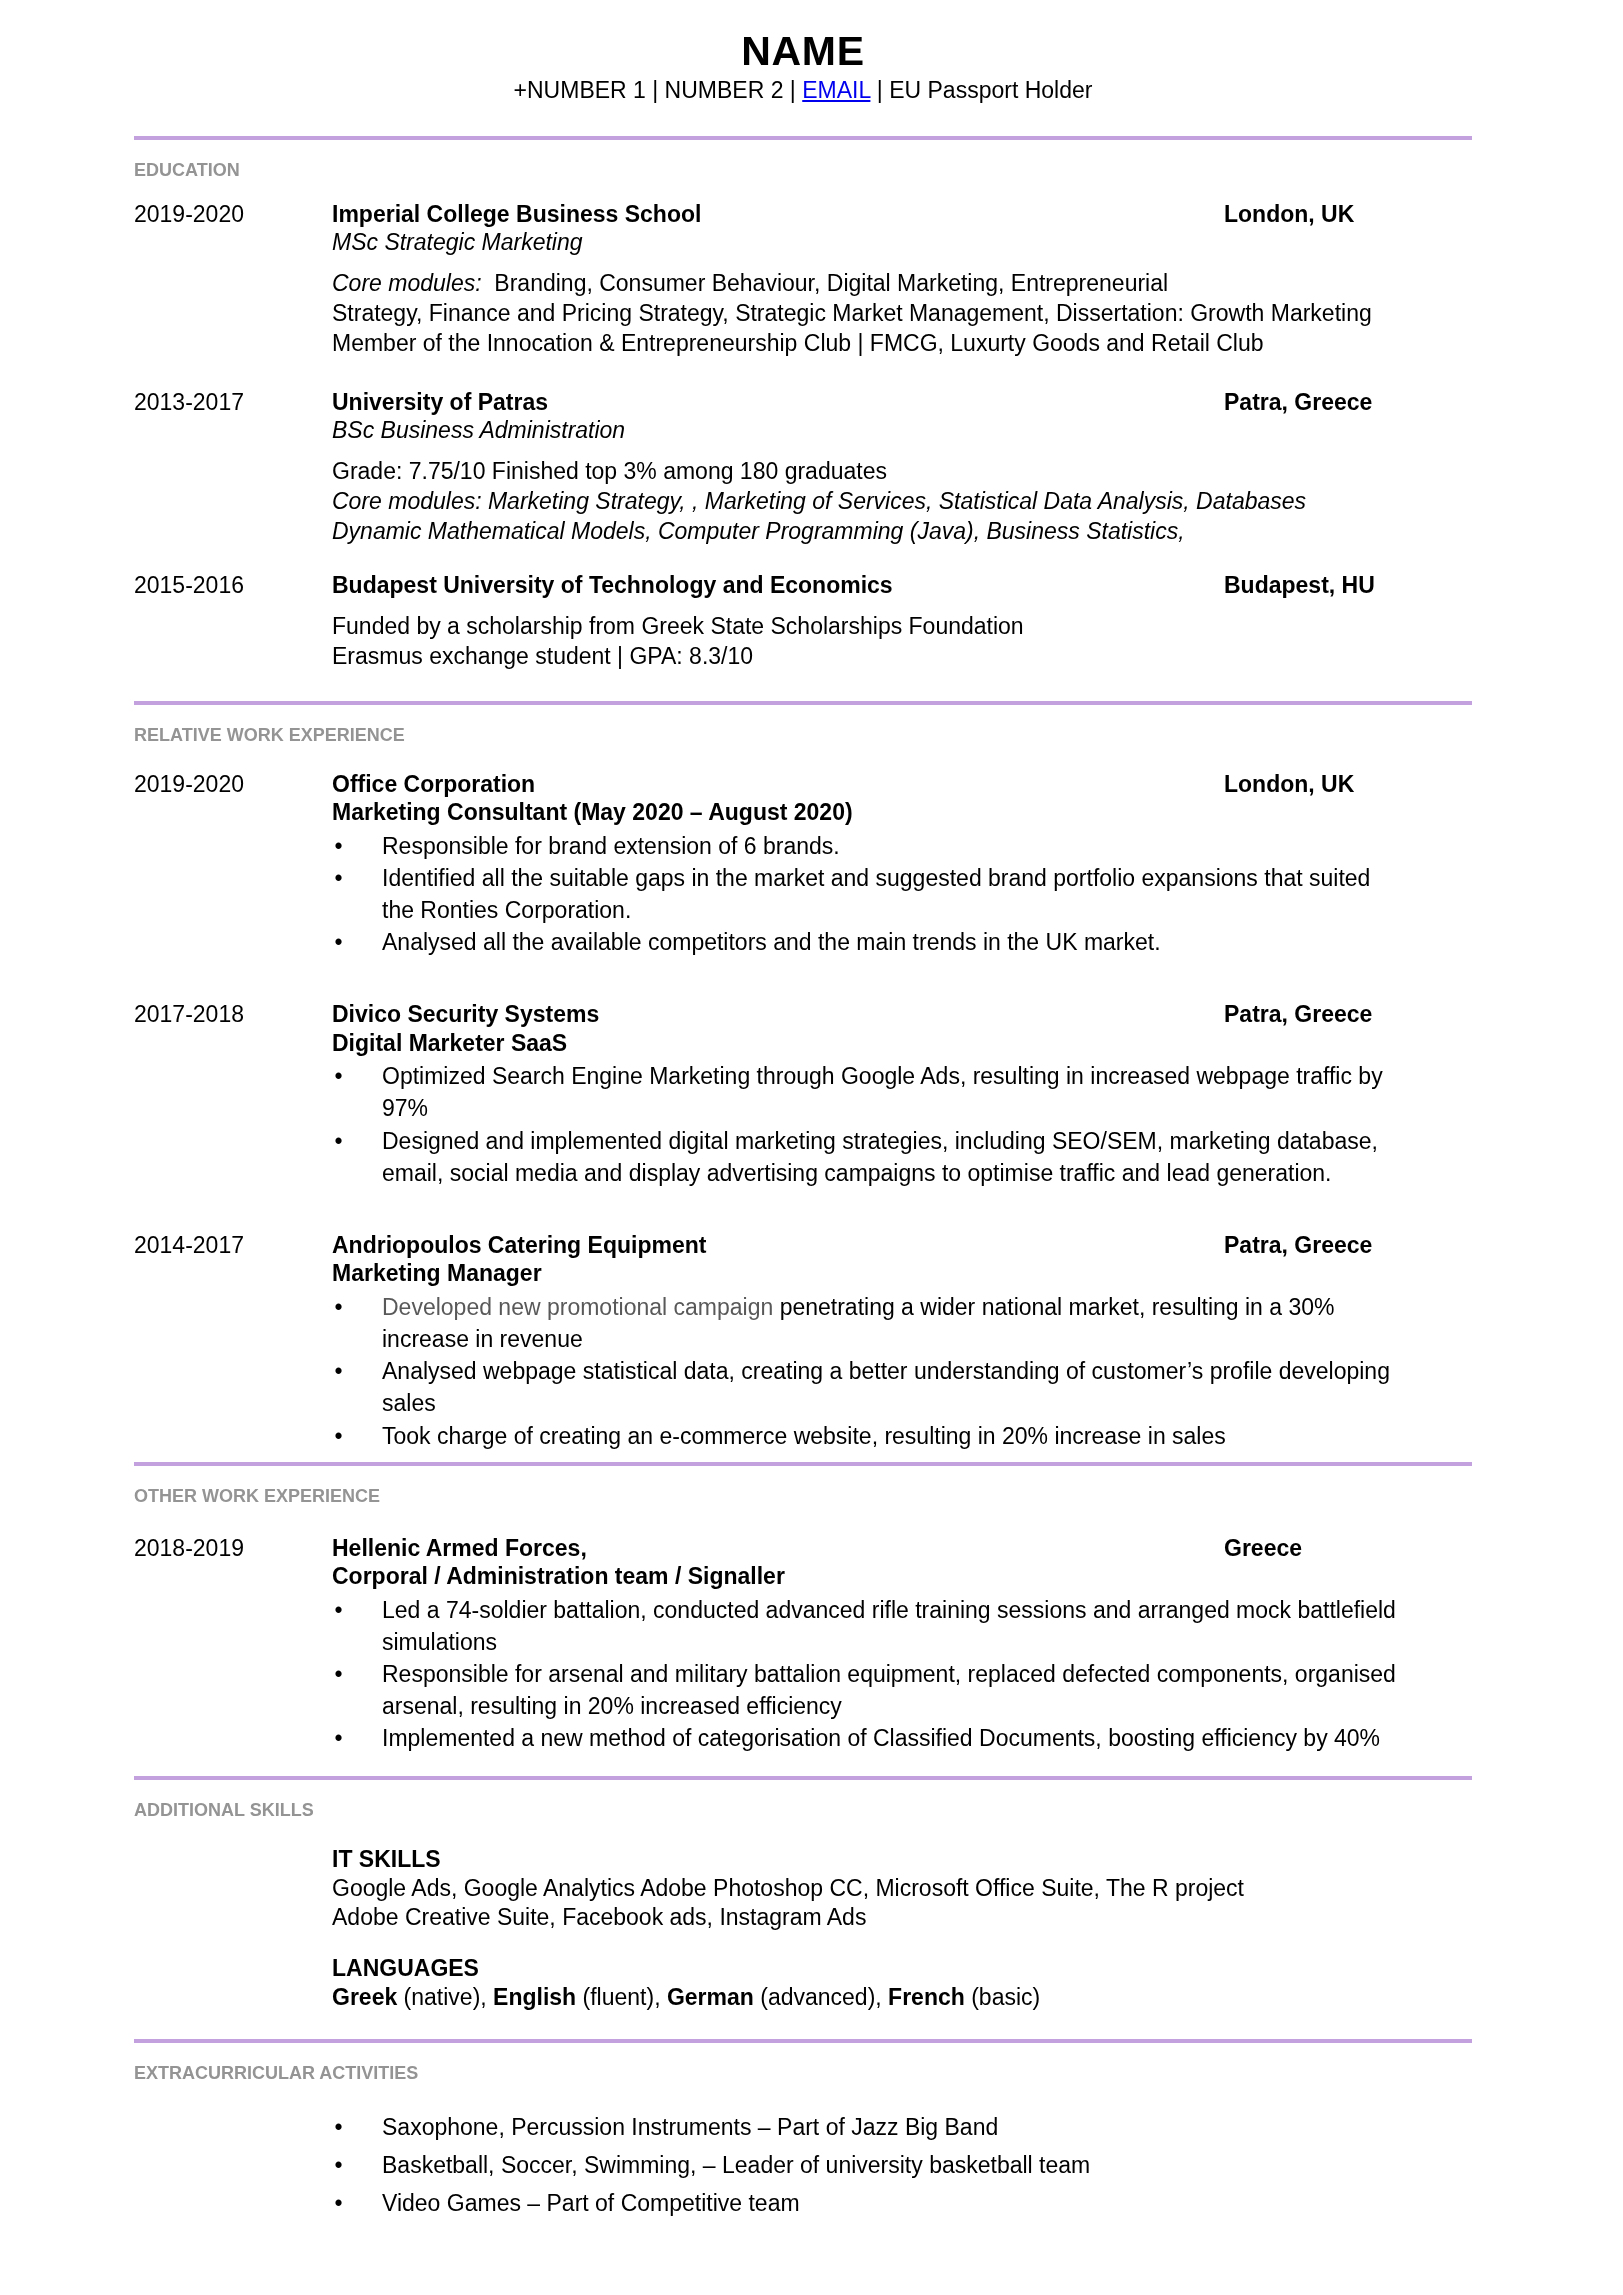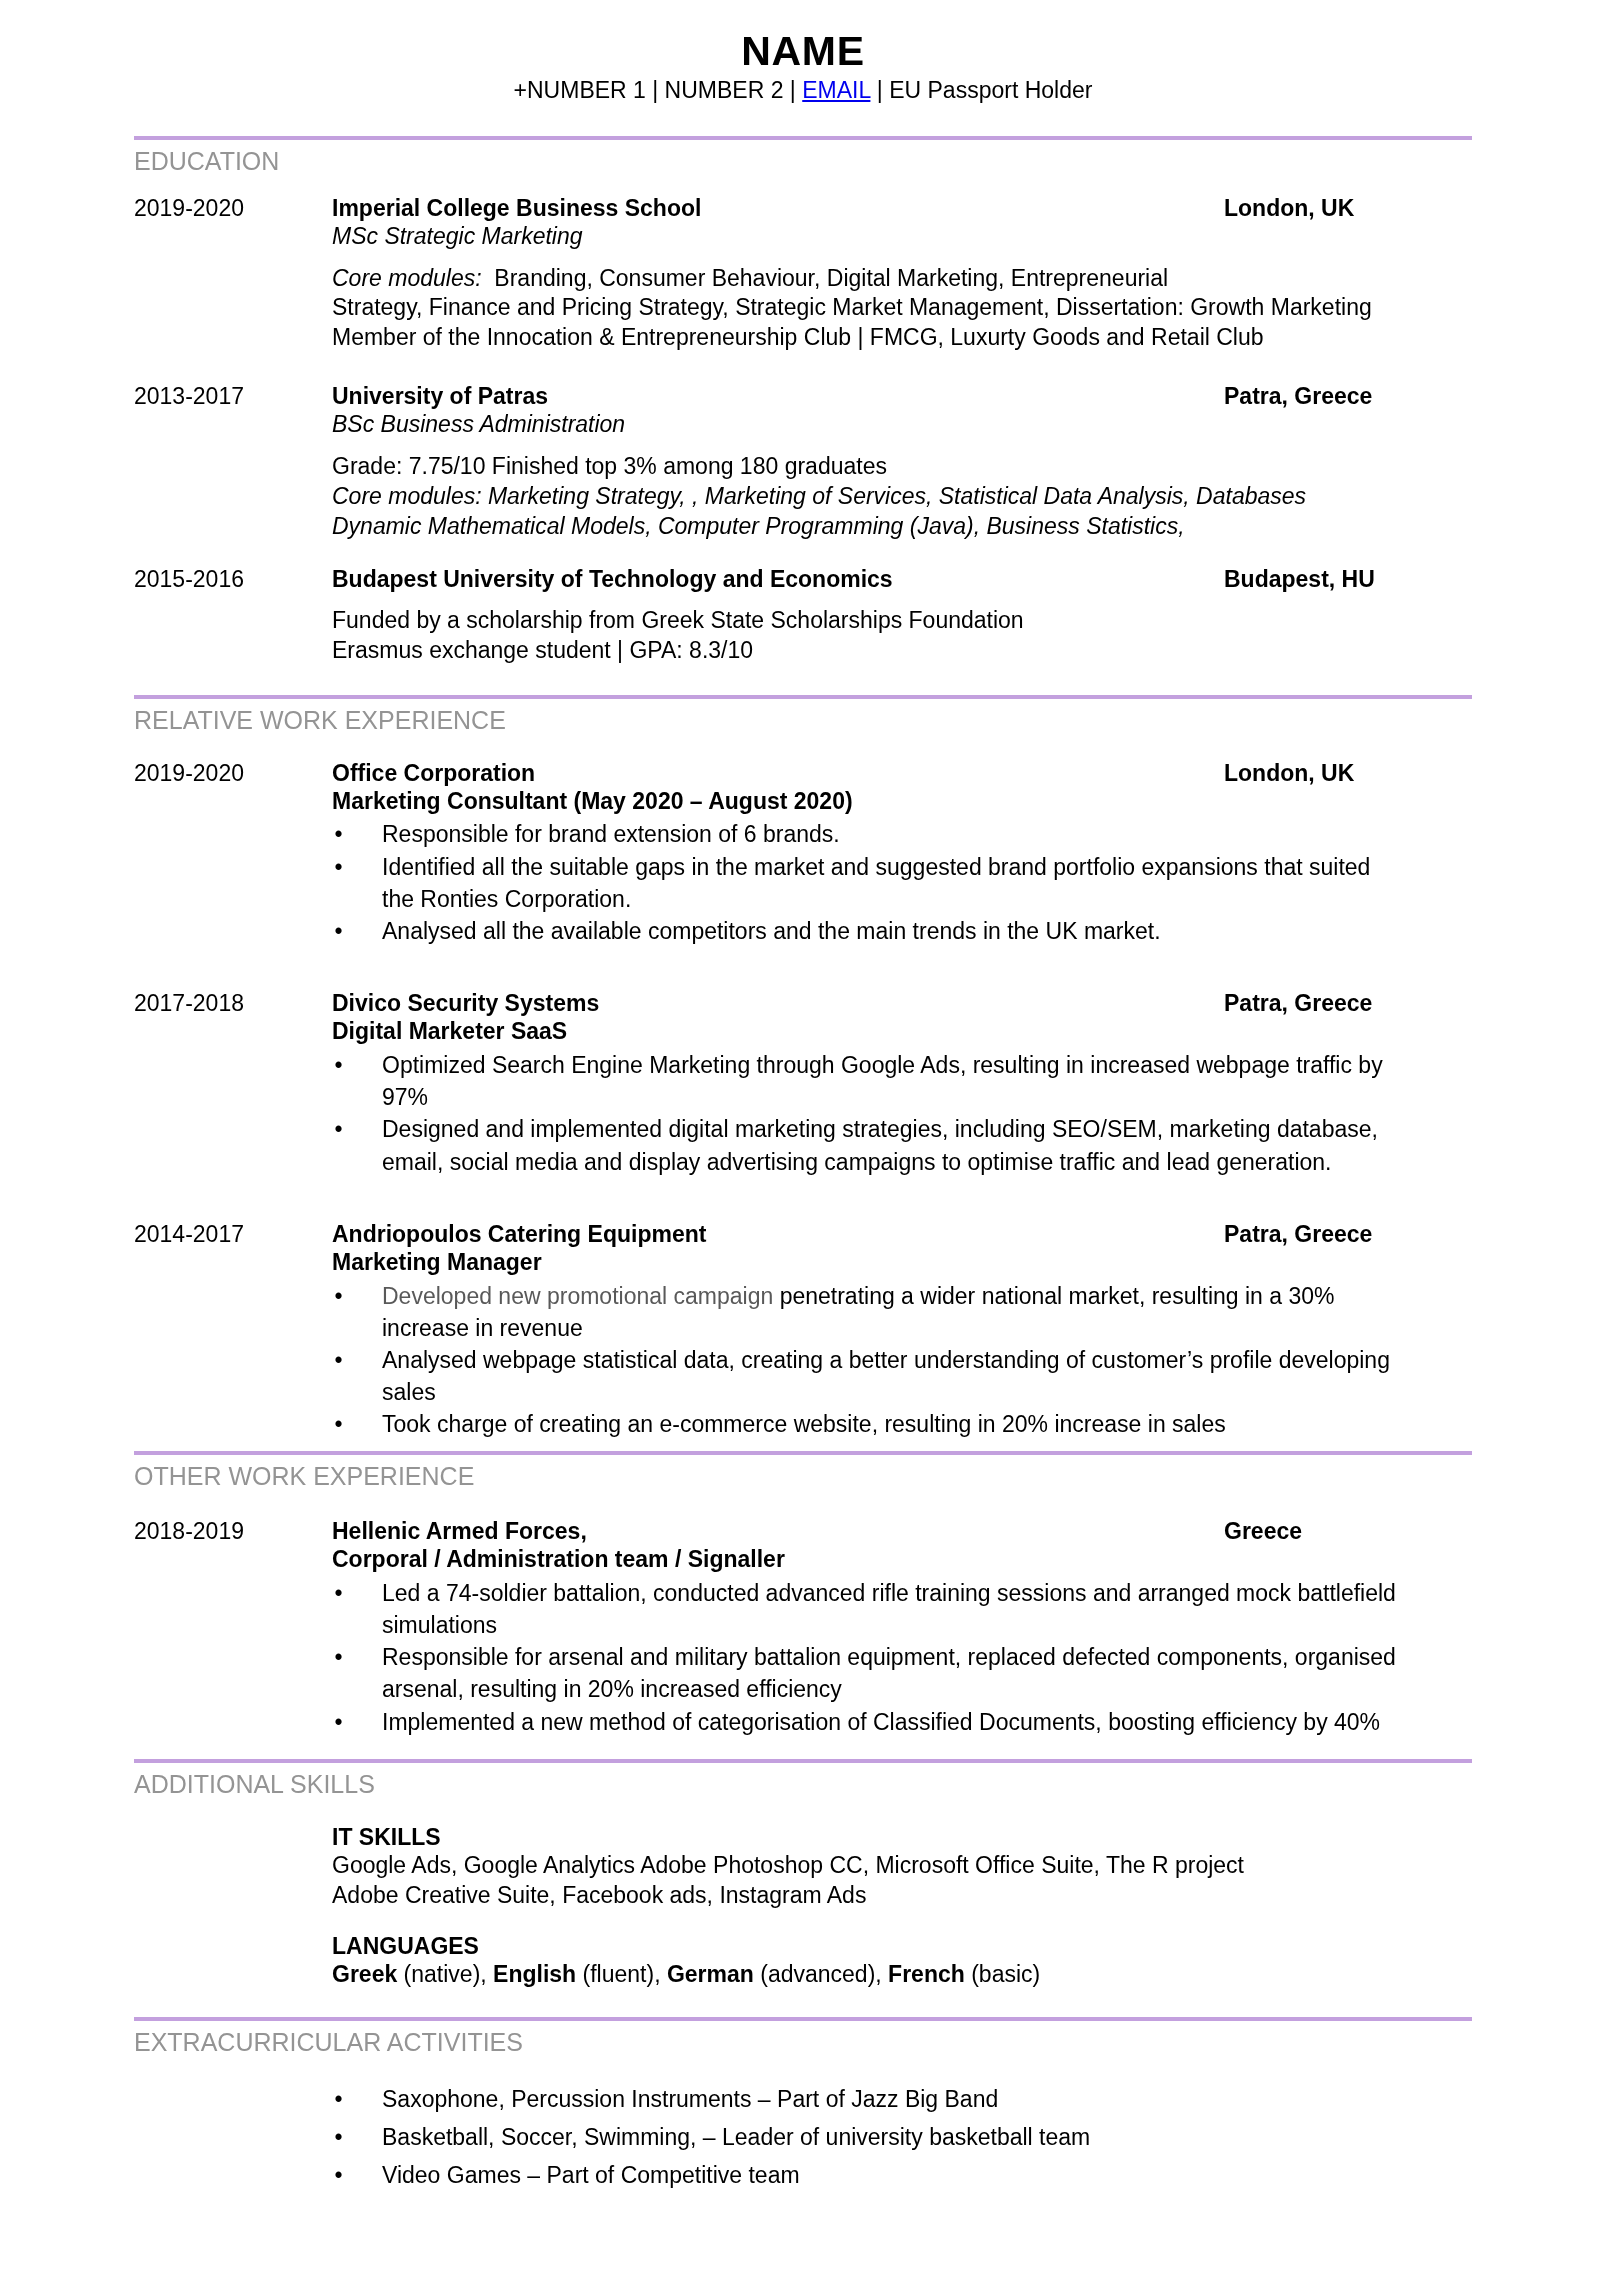--- a/index.html
+++ b/index.html
@@ -15,21 +15,21 @@
 
   
   .name{font-size:41px;font-weight:bold;text-align:center;line-height:1;letter-spacing:0.7px;}
   .contact{ text-align:center;line-height:1.3;margin-top:3.9px;}
   .contact a{color:var(--link);}
 
   
   .rule{height:3.9px;background:var(--rule);}
   .rule.r1{margin-top:30px;} .rule.r2{margin-top:29px;} .rule.r3{margin-top:10.5px;}
   .rule.r4{margin-top:21.6px;} .rule.r5{margin-top:27px;}
-  .sect-title{color:var(--sect);font-weight:normal;font-size:25px;line-height:1.2;margin-top:6px;}
+  .sect-title{color:var(--sect);font-weight:bold;font-size:18px;line-height:1.2;margin-top:20px;}
 
   
   .entry{display:grid;grid-template-columns:198px 892px 249px;}
   .e-dates{grid-column:1;font-weight:normal;line-height:1.23;}
   .e-org{grid-column:2;font-weight:bold;line-height:1.23;}
   .e-loc{grid-column:3;font-weight:bold;line-height:1.23;}
   .e-body{grid-column:2 / 4;}
   .m28{margin-top:18.3px;} .m36{margin-top:23.6px;} .m40{margin-top:26px;} .m44{margin-top:29px;} .m64{margin-top:42px;}
 
   .degree{font-style:italic;line-height:1.23;}

